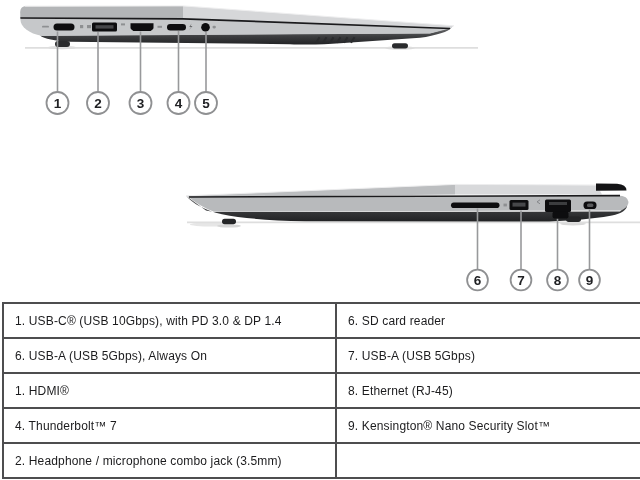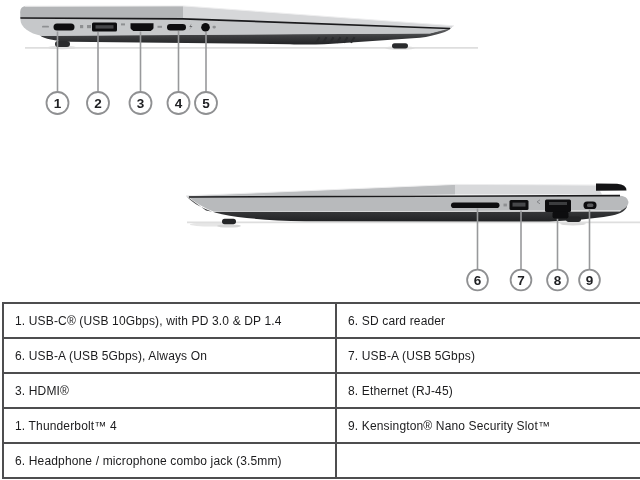--- a/index.html
+++ b/index.html
@@ -199,27 +199,27 @@
     <tbody>
       <tr>
         <td class="col-left">1. USB-C® (USB 10Gbps), with PD 3.0 &amp; DP 1.4</td>
         <td class="col-right">6. SD card reader</td>
       </tr>
       <tr>
         <td class="col-left">6. USB-A (USB 5Gbps), Always On</td>
         <td class="col-right">7. USB-A (USB 5Gbps)</td>
       </tr>
       <tr>
-        <td class="col-left">3. HDMI®</td>
+        <td class="col-left">1. HDMI®</td>
         <td class="col-right">8. Ethernet (RJ-45)</td>
       </tr>
       <tr>
-        <td class="col-left">1. Thunderbolt™ 4</td>
+        <td class="col-left">4. Thunderbolt™ 7</td>
         <td class="col-right">9. Kensington® Nano Security Slot™</td>
       </tr>
       <tr>
-        <td class="col-left">6. Headphone / microphone combo jack (3.5mm)</td>
+        <td class="col-left">2. Headphone / microphone combo jack (3.5mm)</td>
         <td class="col-right"></td>
       </tr>
     </tbody>
   </table>
 
 </div>
 
 </body></html>

